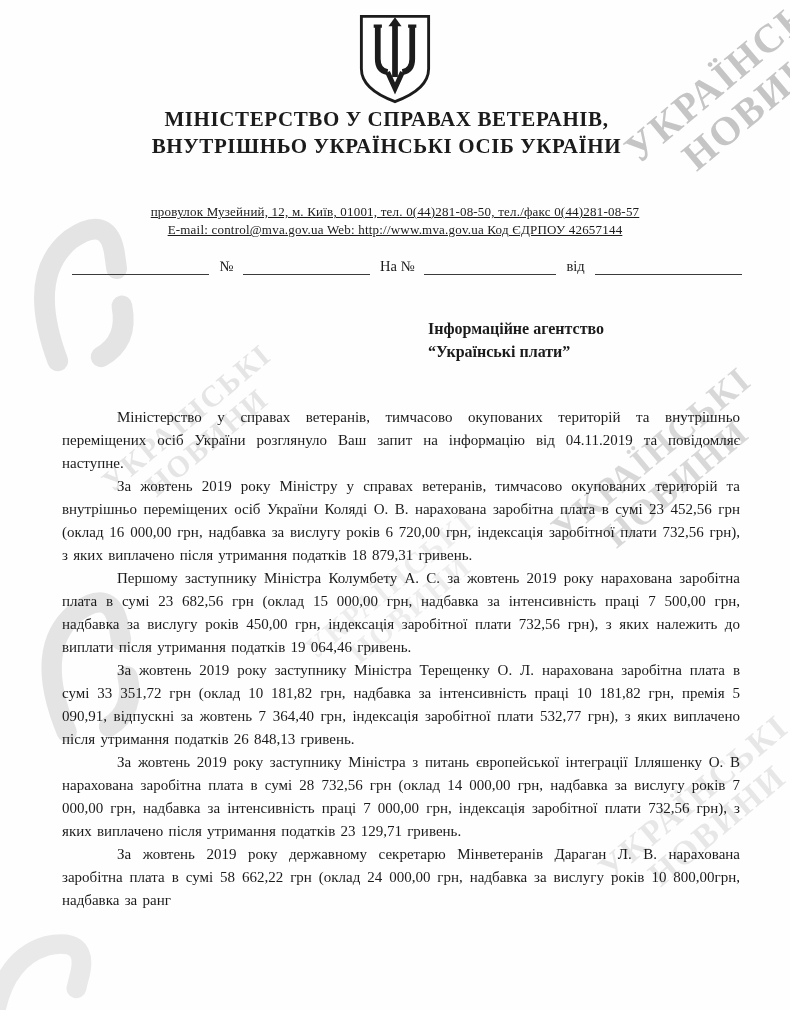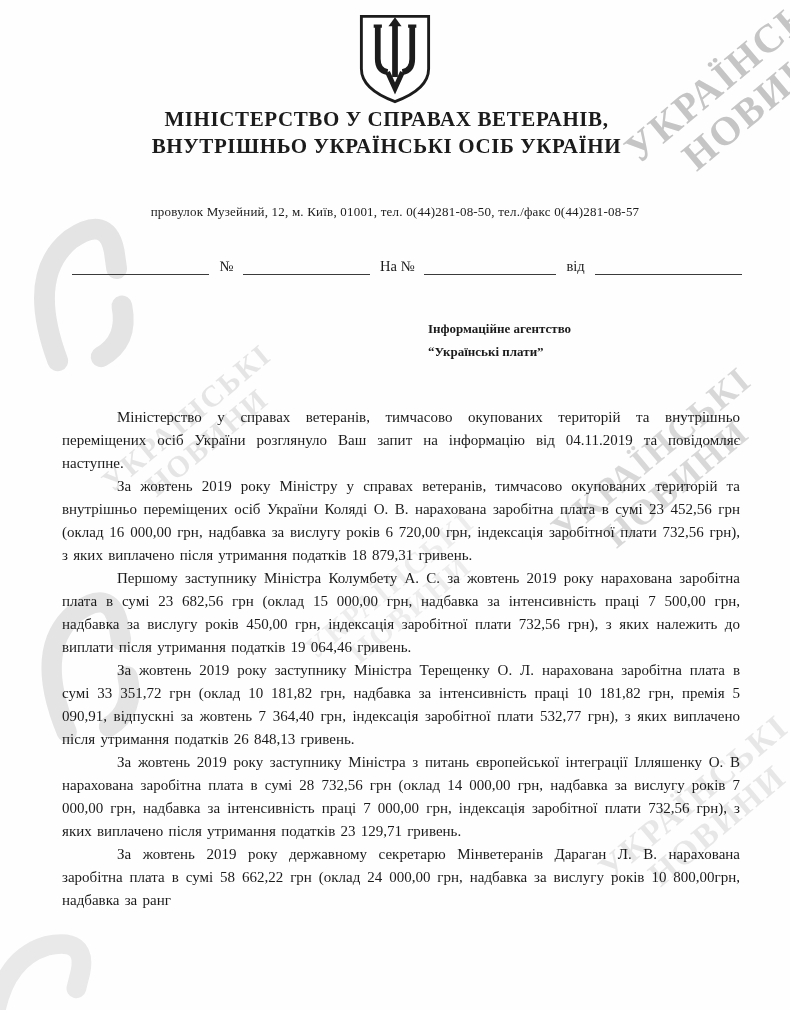--- a/index.html
+++ b/index.html
@@ -46,39 +46,40 @@
     text-align:center;
     font-weight:bold;
     font-size:21px;line-height:27px;
     letter-spacing:.6px;
   }
   .address{
     position:absolute;top:203px;left:0;right:0;
     text-align:center;
     font-size:13px;line-height:18px;
     letter-spacing:.2px;
+    text-decoration:underline;
   }
   
   .ref-row{
     position:absolute;top:256px;left:72px;right:48px;
     display:flex;align-items:flex-end;
     font-size:14.5px;
     gap:8px;
   }
   .ref-line{border-bottom:1.4px solid #3a3a3a;height:18px;}
   .rl-1{flex:1.35;}
   .rl-2{flex:1.25;}
   .rl-3{flex:1.30;}
   .rl-4{flex:1.45;}
   .ref-label{padding:0 2px 0 2px;}
   
   .addressee{
     position:absolute;left:428px;top:317px;
     font-weight:bold;
-    font-size:13px;line-height:23px;
+    font-size:16px;line-height:23px;
   }
   
   .body-text{
     position:absolute;left:62px;top:406px;width:678px;
     font-size:15px;line-height:23px;
     text-align:justify;
   }
   .body-text p{margin:0;text-indent:55px;word-spacing:1.5px;}
 </style>
 </head>
@@ -140,20 +141,21 @@
       <path d="M24 16 H34 M66 16 H76" stroke="#1c1c1c" stroke-width="4"></path>
     </svg>
 
     <div class="title">
       <div>МІНІСТЕРСТВО У СПРАВАХ ВЕТЕРАНІВ,</div>
       <div>ВНУТРІШНЬО УКРАЇНСЬКІ ОСІБ УКРАЇНИ</div>
     </div>
 
     <div class="address">
       <div>провулок Музейний, 12, м. Київ, 01001, тел. 0(44)281-08-50, тел./факс 0(44)281-08-57</div>
+      <div>E-mail: control@mva.gov.ua Web: http://www.mva.gov.ua Код ЄДРПОУ 42657144</div>
     </div>
 
     <div class="ref-row">
       <span class="ref-line rl-1"></span>
       <span class="ref-label">№</span>
       <span class="ref-line rl-2"></span>
       <span class="ref-label">На №</span>
       <span class="ref-line rl-3"></span>
       <span class="ref-label">від</span>
       <span class="ref-line rl-4"></span>

